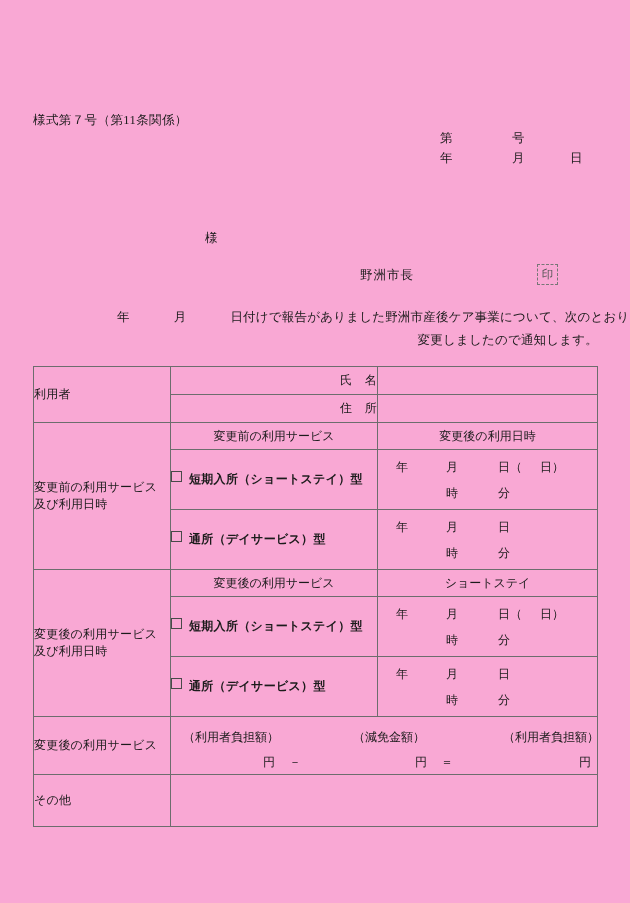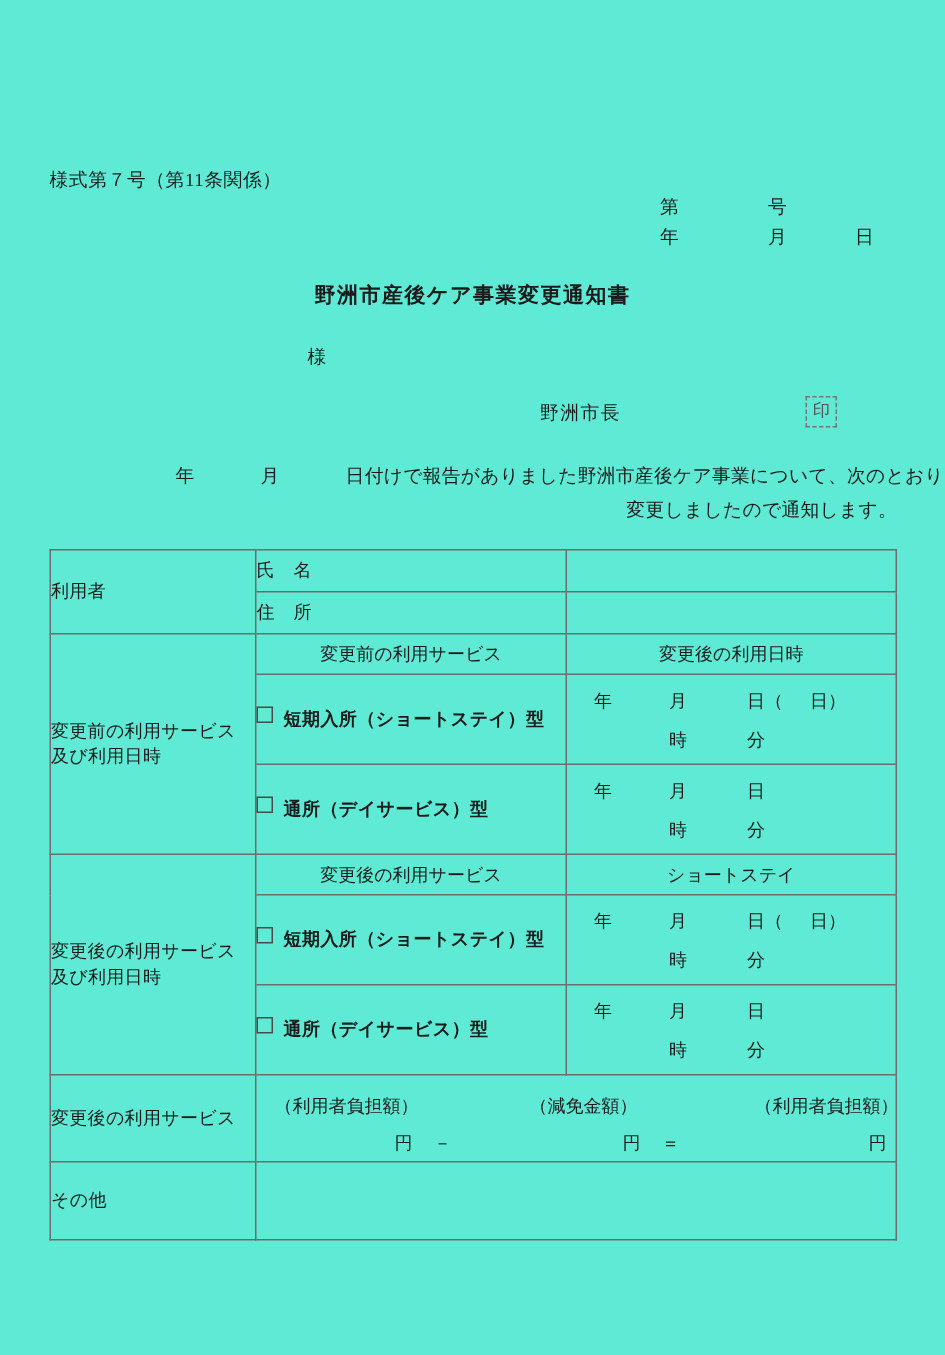--- a/index.html
+++ b/index.html
@@ -13,21 +13,21 @@
     position: relative;
     font-family: "Liberation Serif", "DejaVu Serif", serif;
     color: #1b1b1b;
     -webkit-font-smoothing: antialiased;
   }
   .page {
     position: absolute;
     inset: 0;
     width: 630px;
     height: 903px;
-    background: #5eead4;
+    background: #f9a8d4;
     overflow: hidden;
   }
 
   
   .form-code {
     position: absolute;
     left: 33px;
     top: 112px;
     font-size: 12.5px;
     letter-spacing: 0.4px;
@@ -124,21 +124,21 @@
     padding: 0;
     vertical-align: middle;
     color: #1b1b1b;
   }
   .lbl-cell {
     padding: 0 0 0 12px;
     line-height: 17px;
     letter-spacing: 0.2px;
   }
   .sub-lbl {
-    text-align: left;
+    text-align: right;
     letter-spacing: 0.3px;
   }
   .center {
     text-align: center;
   }
   .svc-cell {
     padding: 7px 0 0 12px;
     vertical-align: top;
     letter-spacing: 0.3px;
     font-weight: bold;
@@ -203,21 +203,20 @@
       <span class="dn-a">第</span>
       <span class="dn-b">号</span>
     </div>
     <div class="doc-number-line">
       <span class="dn-a">年</span>
       <span class="dn-a" style="width:58px">月</span>
       <span class="dn-b">日</span>
     </div>
   </div>
 
-  <div class="doc-title">野洲市産後ケア事業変更通知書</div>
 
   <div class="addressee">様</div>
 
   <div class="issuer-row">
     <span class="issuer-name">野洲市長</span>
     <span class="seal-box">印</span>
   </div>
 
   <div class="body-para">
     <span class="para-line-1">

